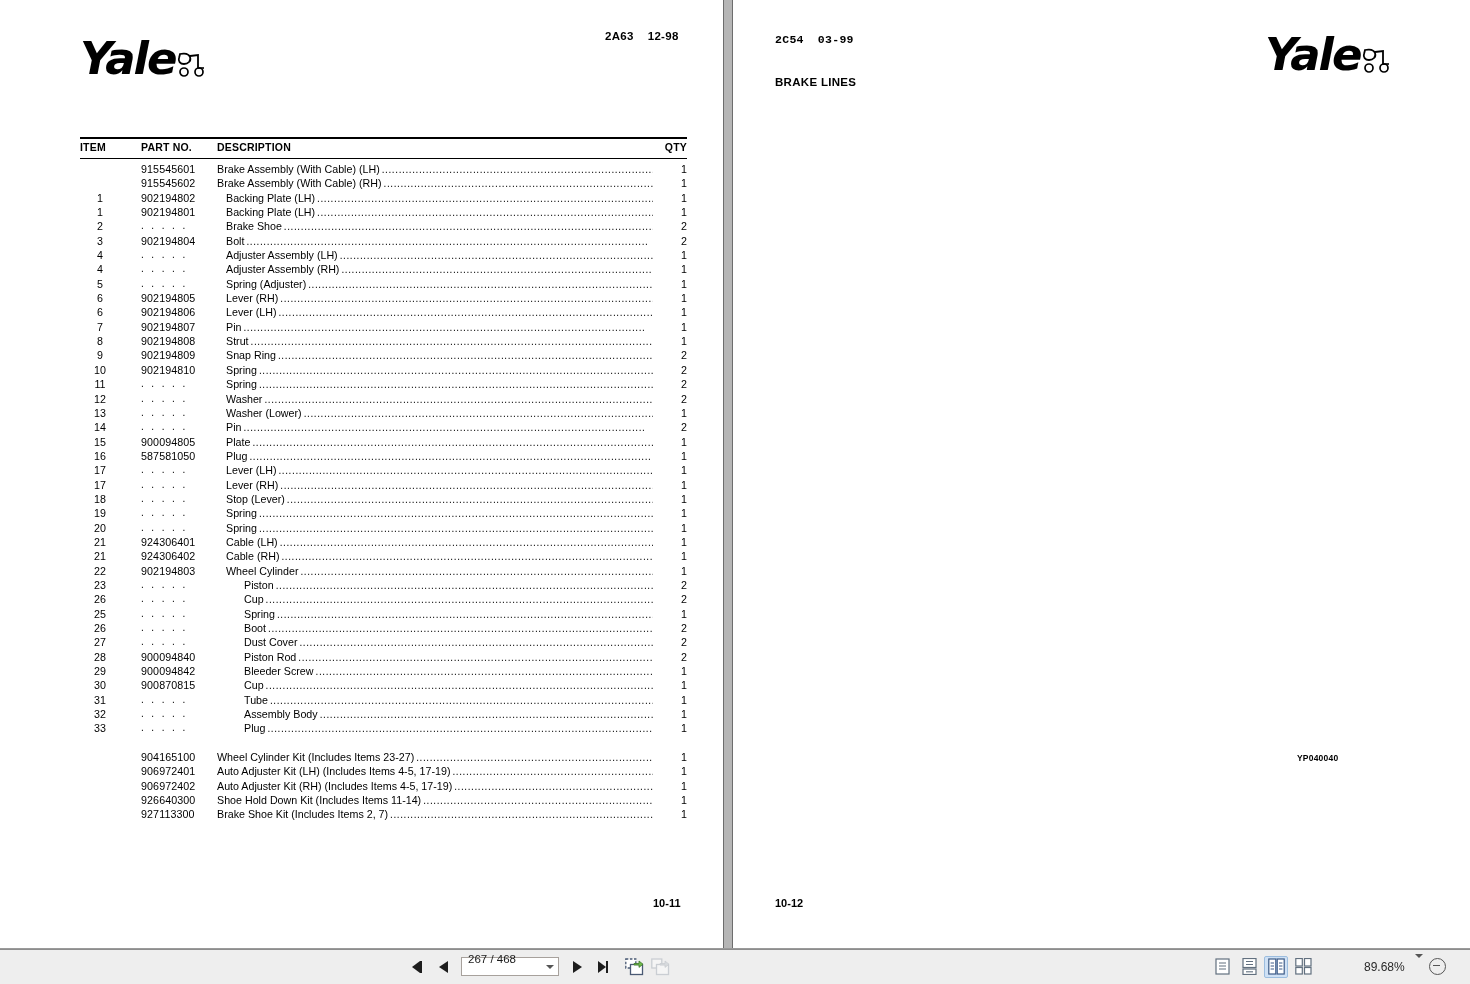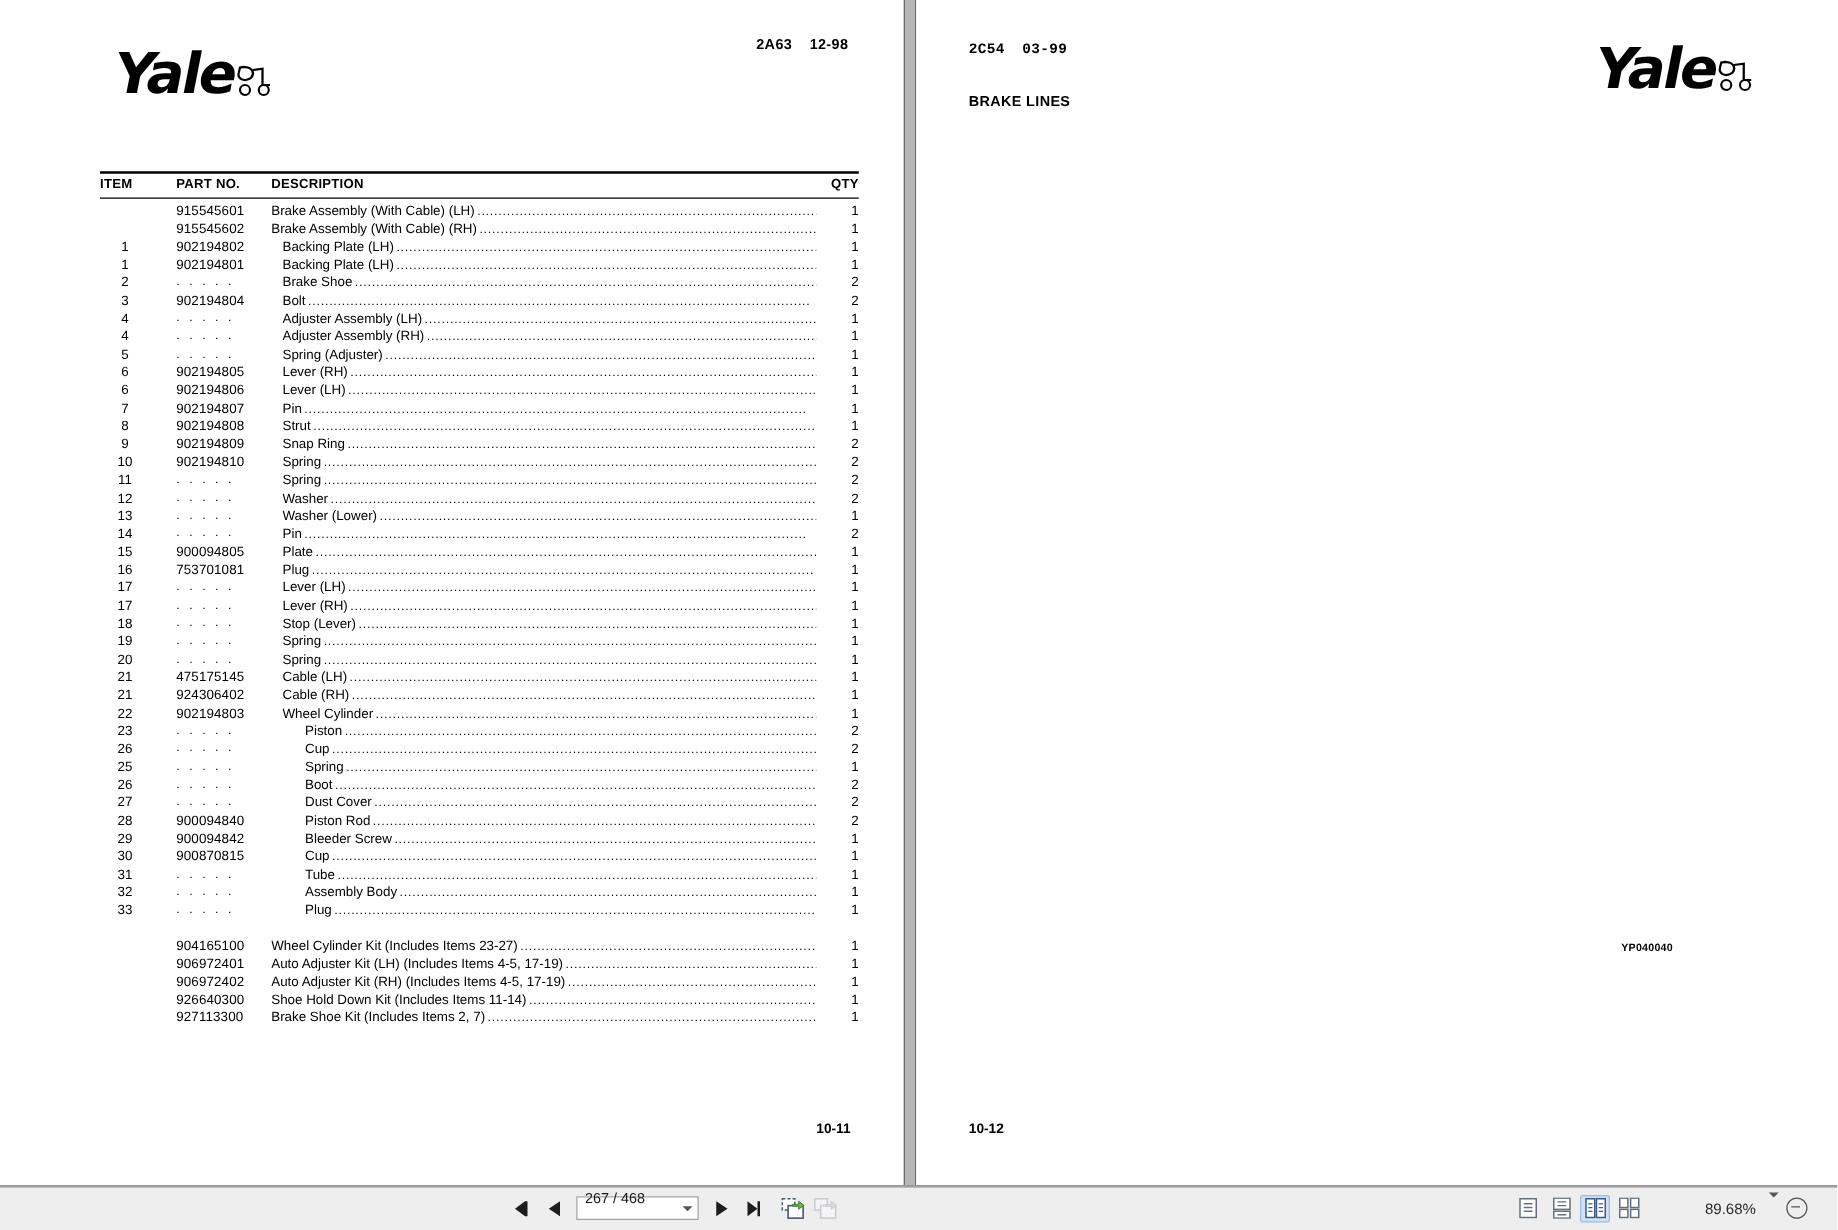--- a/index.html
+++ b/index.html
@@ -14,21 +14,21 @@
   
   .doc-area{position:absolute;left:0;top:0;width:1470px;height:948px;background:#ffffff;overflow:hidden;}
   .page{position:absolute;top:0;height:948px;background:#ffffff;}
   .page-left{left:0;width:723px;}
   .page-right{left:733px;width:737px;}
   .page-gutter{position:absolute;left:723px;top:0;width:10px;height:948px;
      background:#b6b6b6;border-left:1px solid #6d6d6d;border-right:1px solid #6d6d6d;box-sizing:border-box;}
 
   
   .yale-logo{position:absolute;font-weight:bold;font-style:italic;letter-spacing:-2px;color:#000;}
-  .yale-word{font-size:45px;font-family:"DejaVu Sans", sans-serif;font-weight:bold;font-style:italic;margin-left:12px;}
+  .yale-word{font-size:45px;font-family:"DejaVu Sans", sans-serif;font-weight:bold;font-style:italic;}
   .fork-mark{display:inline-block;position:relative;width:34px;height:26px;vertical-align:-4px;margin-left:1px;}
   .fork-mark svg{position:absolute;left:0;top:0;}
 
   
   .l-code{position:absolute;left:605px;top:30px;font-size:11.5px;font-weight:bold;letter-spacing:.3px;}
   .l-code span{margin-right:14px;}
   .l-title{position:absolute;right:37px;top:72px;text-align:right;font-size:11.5px;font-weight:bold;line-height:14.5px;}
 
   
   .tbl{position:absolute;left:80px;top:141px;width:607px;}
@@ -241,21 +241,21 @@
               <span class="c-qty">2</span>
             </div>
             <div class="row ind1">
               <span class="c-item">15</span>
               <span class="c-part">900094805</span>
               <span class="c-desc"><span class="lbl">Plate</span><span class="leader">.......................................................................................................................</span></span>
               <span class="c-qty">1</span>
             </div>
             <div class="row ind1">
               <span class="c-item">16</span>
-              <span class="c-part">753701081</span>
+              <span class="c-part">587581050</span>
               <span class="c-desc"><span class="lbl">Plug</span><span class="leader">.......................................................................................................................</span></span>
               <span class="c-qty">1</span>
             </div>
             <div class="row ind1">
               <span class="c-item">17</span>
               <span class="c-dots">. . . . .</span>
               <span class="c-desc"><span class="lbl">Lever (LH)</span><span class="leader">.......................................................................................................................</span></span>
               <span class="c-qty">1</span>
             </div>
             <div class="row ind1">
@@ -277,21 +277,21 @@
               <span class="c-qty">1</span>
             </div>
             <div class="row ind1">
               <span class="c-item">20</span>
               <span class="c-dots">. . . . .</span>
               <span class="c-desc"><span class="lbl">Spring</span><span class="leader">.......................................................................................................................</span></span>
               <span class="c-qty">1</span>
             </div>
             <div class="row ind1">
               <span class="c-item">21</span>
-              <span class="c-part">475175145</span>
+              <span class="c-part">924306401</span>
               <span class="c-desc"><span class="lbl">Cable (LH)</span><span class="leader">.......................................................................................................................</span></span>
               <span class="c-qty">1</span>
             </div>
             <div class="row ind1">
               <span class="c-item">21</span>
               <span class="c-part">924306402</span>
               <span class="c-desc"><span class="lbl">Cable (RH)</span><span class="leader">.......................................................................................................................</span></span>
               <span class="c-qty">1</span>
             </div>
             <div class="row ind1">

